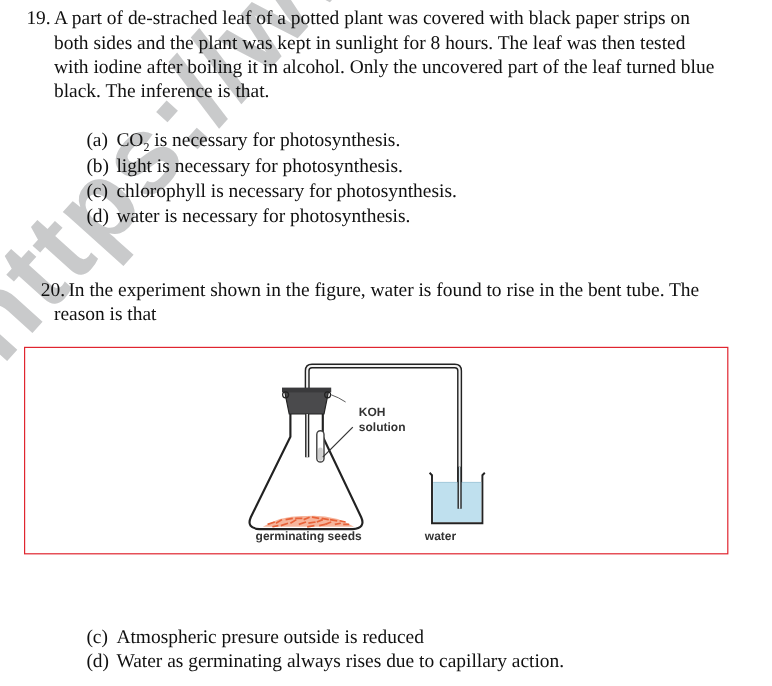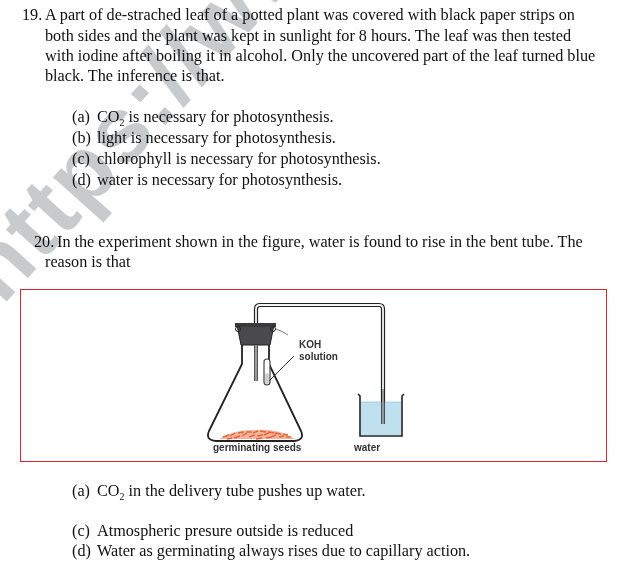--- a/index.html
+++ b/index.html
@@ -164,23 +164,20 @@
       <line x1="363" y1="100" x2="363" y2="135" stroke="#222" stroke-width="3.5"></line>
       <line x1="363" y1="100" x2="363" y2="135" stroke="#dbe9ef" stroke-width="1.2"></line>
     </svg>
 
     <div class="fig-label" style="left:278px; top:49px;">KOH</div>
     <div class="fig-label" style="left:278px; top:61px;">solution</div>
     <div class="fig-label" style="left:192px; top:152px;">germinating seeds</div>
     <div class="fig-label" style="left:333px; top:152px;text-align:center;">water</div>
   </div>
 
-  <div class="opt" style="top:481px;">
-    <span class="opt-label">(a)</span><span>CO</span><sub>2</sub><span> in the delivery tube pushes up water.</span>
-  </div>
   <div class="opt" style="top:521px;">
     <span class="opt-label">(c)</span><span>Atmospheric presure outside is reduced</span>
   </div>
   <div class="opt" style="top:541px;">
     <span class="opt-label">(d)</span><span>Water as germinating always rises due to capillary action.</span>
   </div>
 
 </div>
 
 </body></html>

